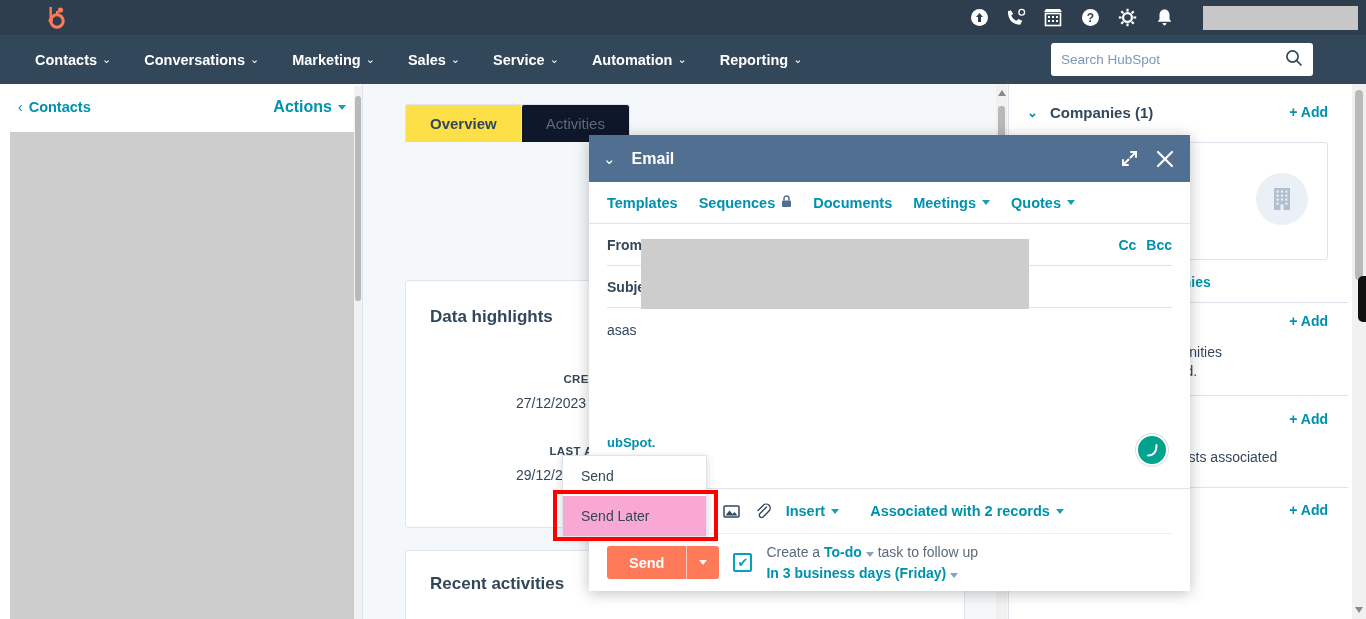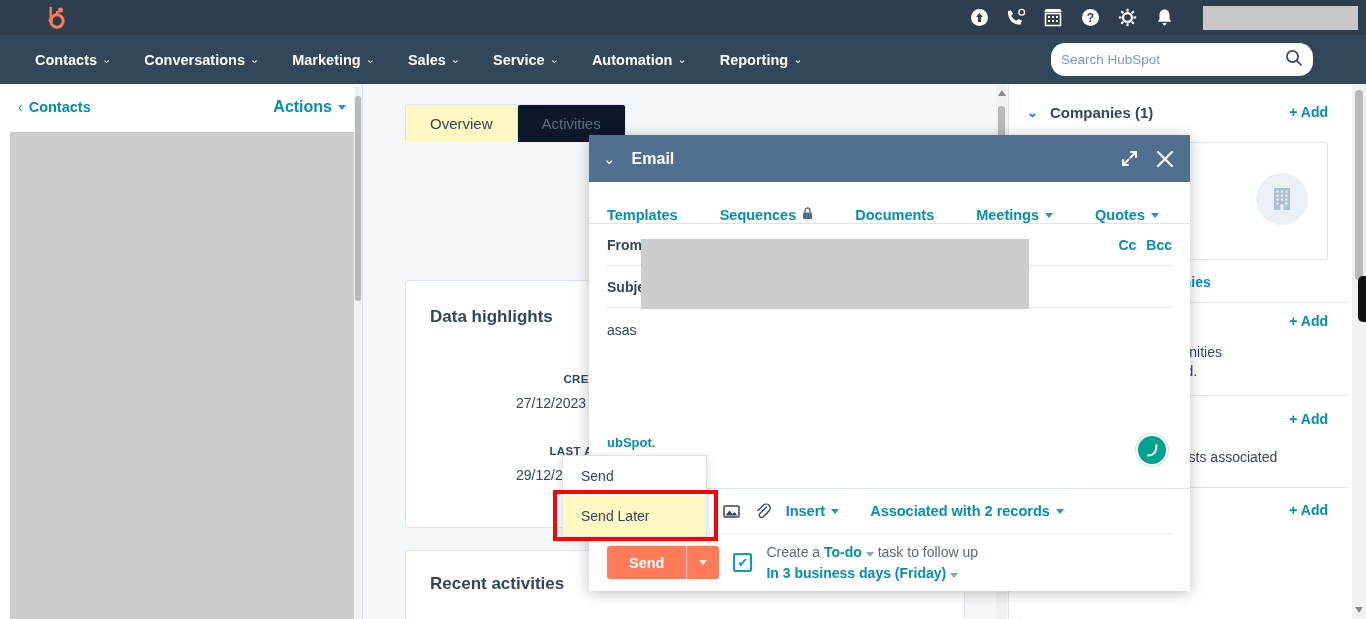--- a/index.html
+++ b/index.html
@@ -37,21 +37,21 @@
   }
   .navitem:first-child { margin-left: 35px; }
   .caret-down {
     width: 0; height: 0; border-left: 4px solid transparent;
     border-right: 4px solid transparent; border-top: 5px solid currentColor;
     opacity: .9;
   }
   .nav-chev { font-size: 11px; font-weight: normal; }
   .search-wrap {
     position: absolute; right: 53px; top: 8px;
-    width: 262px; height: 33px; background: #fff; border-radius: 14px;
+    width: 262px; height: 33px; background: #fff; border-radius: 3px;
     display: flex; align-items: center; padding: 0 10px;
   }
   .search-wrap input {
     border: none; outline: none; font-size: 13.5px; color: #33475b;
     width: 100%; font-family: "Liberation Sans", sans-serif; background: transparent;
   }
   .search-wrap input::placeholder { color: #7c98b6; }
 
   
   .page {
@@ -91,21 +91,21 @@
   
   .maincol {
     position: absolute; left: 363px; top: 0; width: 645px; height: 535px;
   }
   .tabs { position: absolute; left: 42px; top: 20px; display: flex; }
   .tab {
     height: 38px; padding: 0 24px; display: flex; align-items: center;
     font-size: 15px; border: 1px solid #dfe3eb; border-bottom: none;
     border-radius: 3px 3px 0 0; cursor: pointer;
   }
-  .tab.active { background: #fef9c3; color: #33475b; font-weight: normal; margin-right: -1px; }
+  .tab.active { background: #fde047; color: #33475b; font-weight: bold; margin-right: -1px; }
   .tab.inactive { background: #0f172a; color: #5b6b7c; }
 
   .card {
     position: absolute; background: #fff; border: 1px solid #dfe3eb;
     border-radius: 3px;
   }
   .card-title { font-size: 17px; font-weight: bold; color: #33475b; }
   .dh-label { font-size: 11.5px; font-weight: bold; color: #33475b; letter-spacing: .4px; }
   .dh-value { font-size: 14px; color: #33475b; }
 
@@ -177,21 +177,21 @@
   }
   .modal-head {
     height: 47px; background: #516f90; display: flex; align-items: center;
     padding: 0 16px 0 14px; color: #fff;
   }
   .modal-title { font-size: 16px; font-weight: bold; margin-left: 16px; }
   .modal-head-icons { margin-left: auto; display: flex; align-items: center; gap: 18px; }
   .mh-icon { cursor: pointer; display: flex; align-items: center; }
 
   .modal-toolbar {
-    height: 42px; display: flex; align-items: flex-end; gap: 42px;
+    height: 42px; display: flex; align-items: center; gap: 21px;
     padding: 0 18px; border-bottom: 1px solid #dfe3eb;
   }
   .tb-item {
     color: #0091ae; font-size: 14.5px; font-weight: bold;
     display: flex; align-items: center; gap: 6px; cursor: pointer;
   }
 
   .field-row {
     display: flex; align-items: center; height: 41px; padding: 0 18px;
     position: relative;
@@ -247,21 +247,21 @@
   
   .send-menu {
     position: absolute; left: 562px; top: 455px; width: 145px;
     background: #fff; border: 1px solid #dfe3eb; box-shadow: 0 2px 8px rgba(0,0,0,.16);
     z-index: 20; font-size: 14px;
   }
   .send-menu-item {
     height: 40px; display: flex; align-items: center; padding: 0 18px;
     color: #33475b; cursor: pointer;
   }
-  .send-menu-item.hl { background: #fef9c3; }
+  .send-menu-item.hl { background: #f9a8d4; }
   .red-box {
     position: absolute; left: 553px; top: 490px; width: 165px; height: 51px;
     border: 4px solid #ff0000; z-index: 25; pointer-events: none;
   }
 </style>
 </head>
 <body>
 
 <div class="topbar">
   <div class="hs-logo">

